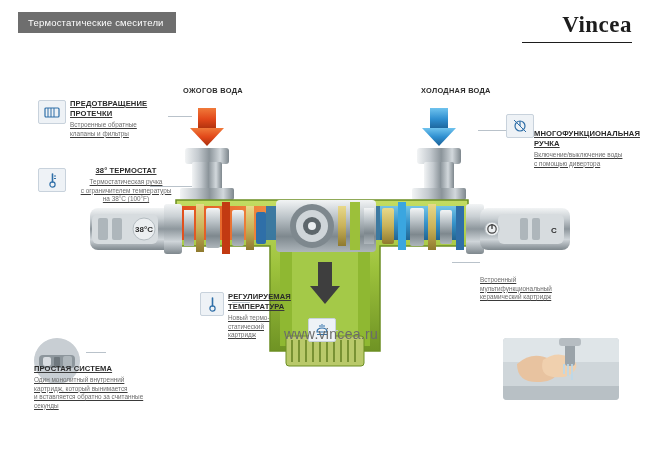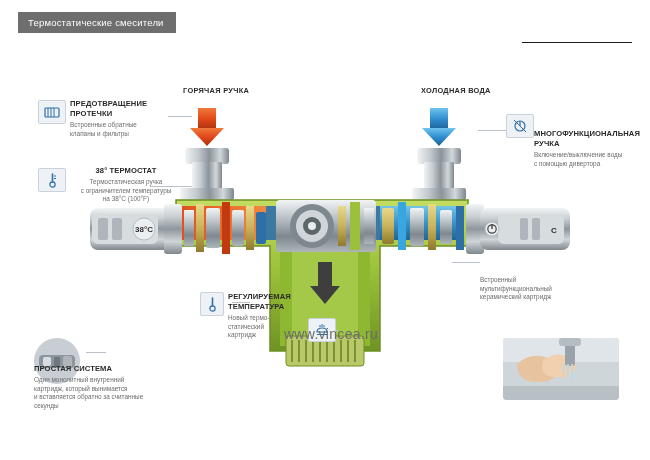--- a/index.html
+++ b/index.html
@@ -30,21 +30,21 @@
   .brand-rule{
     position:absolute;right:18px;top:42px;width:110px;height:1px;background:#1d1d1d;
   }
 
   .footer{
     position:absolute;left:0;right:12px;bottom:14px;text-align:center;
     font-size:14px;color:#6b6b6b;letter-spacing:.3px;margin-left:24px;
   }
 
   
-  .callout{position:absolute;}
+  .callout{position:absolute;text-decoration:underline;}
   .callout .ttl{
     font-size:7.6px;font-weight:700;color:#2a2a2a;
     letter-spacing:.1px;line-height:10px;text-transform:uppercase;
   }
   .callout .sub{
     font-size:6.4px;color:#6d6d6d;line-height:8.6px;margin-top:2px;
   }
   .ico{
     position:absolute;width:26px;height:22px;border-radius:2px;
     background:#eef2f6;border:1px solid #c8d2dc;
@@ -69,23 +69,24 @@
 
   
   .mixer{position:absolute;left:80px;top:96px;width:500px;height:300px;}
 </style>
 </head>
 <body>
 
 <div class="page">
 
   <div class="title-bar">Термостатические смесители</div>
+  <div class="brand">Vincea</div>
   <div class="brand-rule"></div>
 
-  <div class="top-label" style="left:183px;top:86px;">ГОРЯЧАЯ РУЧКА</div>
+  <div class="top-label" style="left:183px;top:86px;">ОЖОГОВ ВОДА</div>
   <div class="top-label" style="left:412px;top:86px;margin-left:9px;">ХОЛОДНАЯ ВОДА</div>
 
   <div class="mixer">
     <svg width="500" height="300" viewBox="0 0 500 300" xmlns="http://www.w3.org/2000/svg">
       <defs>
         <linearGradient id="chrome" x1="0" y1="0" x2="0" y2="1">
           <stop offset="0%" stop-color="#f2f4f5"></stop>
           <stop offset="25%" stop-color="#c9cfd3"></stop>
           <stop offset="50%" stop-color="#8e979d"></stop>
           <stop offset="75%" stop-color="#cfd5d9"></stop>

